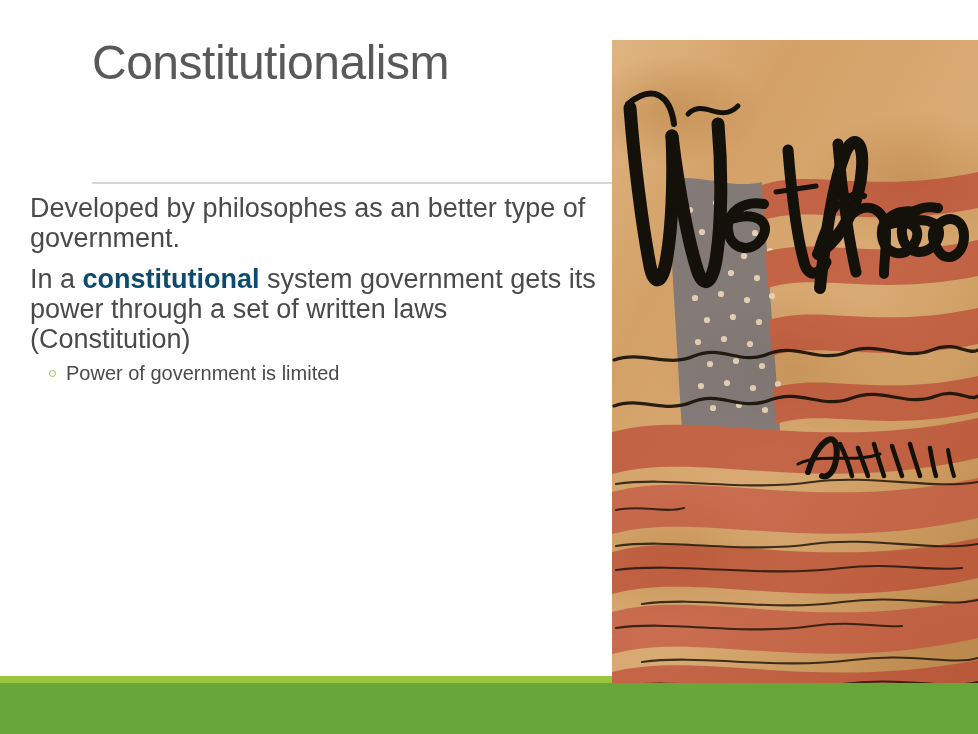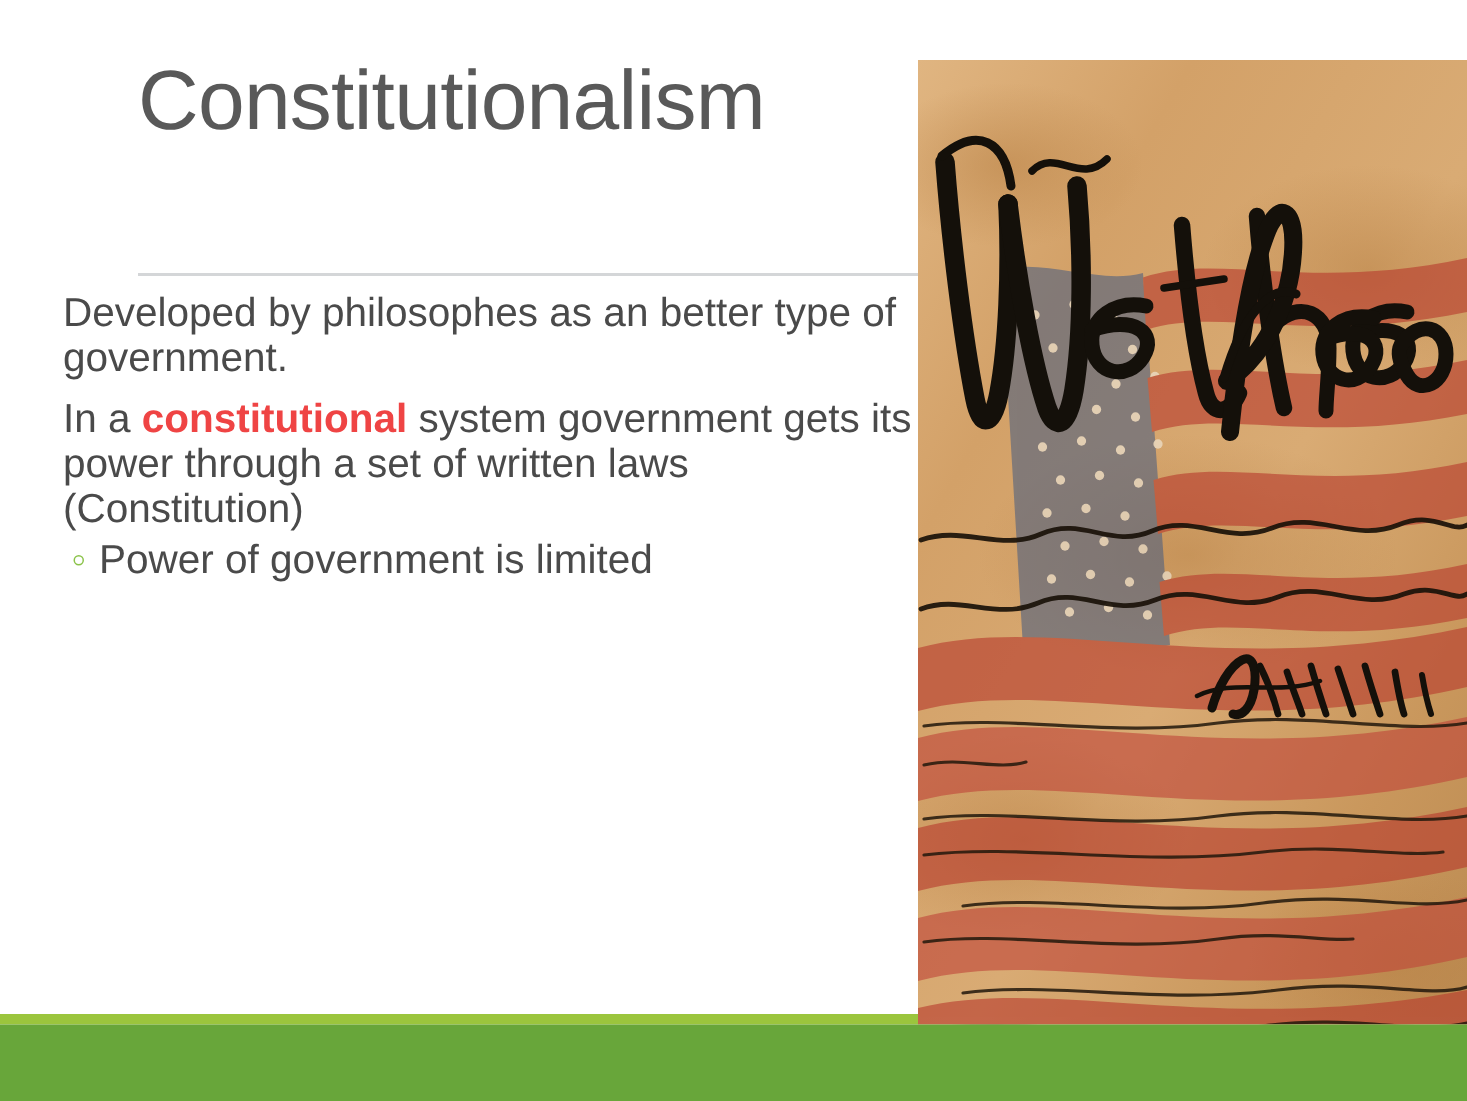--- a/index.html
+++ b/index.html
@@ -24,21 +24,21 @@
 
   
   #slide-title {
     position: absolute;
     left: 92px;
     top: 38px;
     width: 520px;
     height: 110px;
     color: #595959;
     font-family: "Liberation Sans", sans-serif;
-    font-size: 56px;
+    font-size: 48px;
     font-weight: 300;
     line-height: 1.05;
     letter-spacing: -0.5px;
     white-space: nowrap;
   }
 
   #title-rule {
     position: absolute;
     left: 92px;
     top: 182px;
@@ -54,44 +54,44 @@
     top: 193px;
     width: 580px;
   }
 
   .para {
     color: #4a4a4a;
     font-family: "Liberation Sans", sans-serif;
     font-size: 27px;
     font-weight: 400;
     line-height: 30px;
-    margin: 0 0 11px 12px;
+    margin: 0 0 11px 0;
     text-indent: 0;
   }
 
   .para.tight { margin-bottom: 0; }
 
   .hl-red {
-    color: #ef4444;
+    color: #0c4a6e;
     font-weight: 700;
   }
 
   
   #sub-bullets {
     list-style: none;
     margin: 4px 0 16px 0;
     padding: 0;
   }
   .sub-bullet {
     position: relative;
     padding-left: 36px;
     margin: 0 0 1px 0;
     color: #4a4a4a;
     font-family: "Liberation Sans", sans-serif;
-    font-size: 27px;
+    font-size: 20px;
     font-weight: 400;
     line-height: 30px;
   }
   .sub-bullet .marker {
     position: absolute;
     left: 19px;
     top: 12px;
     width: 7px;
     height: 7px;
     border: 1.4px solid #8bc34a;

